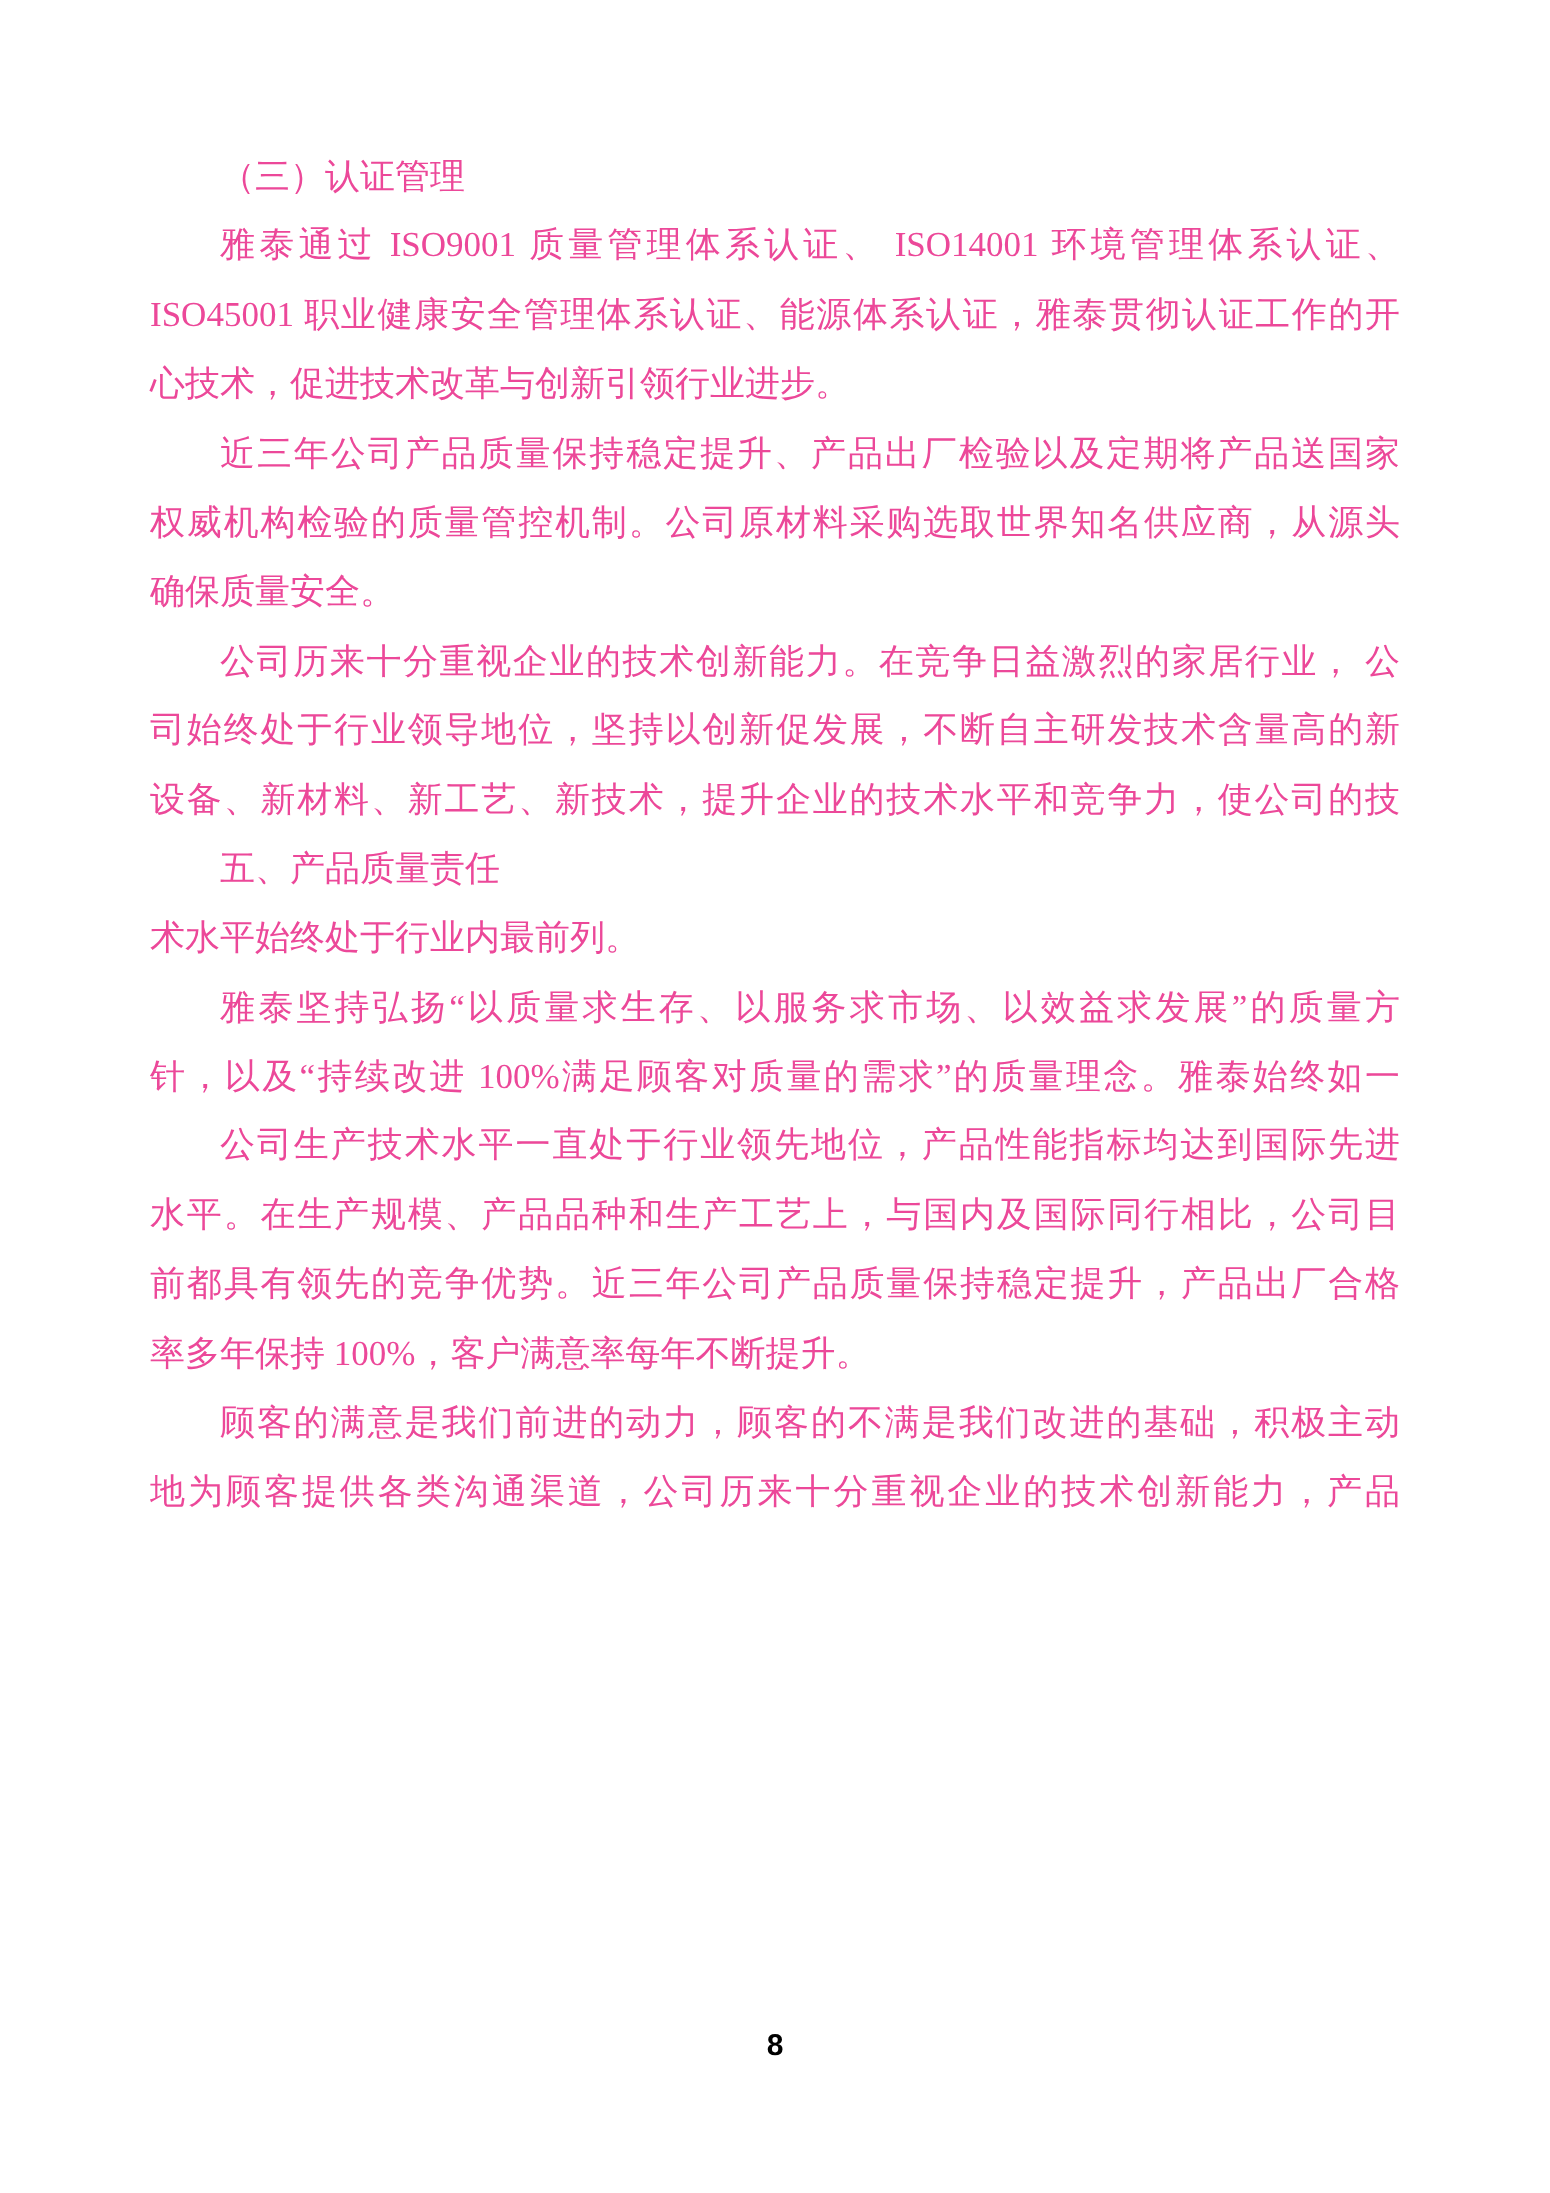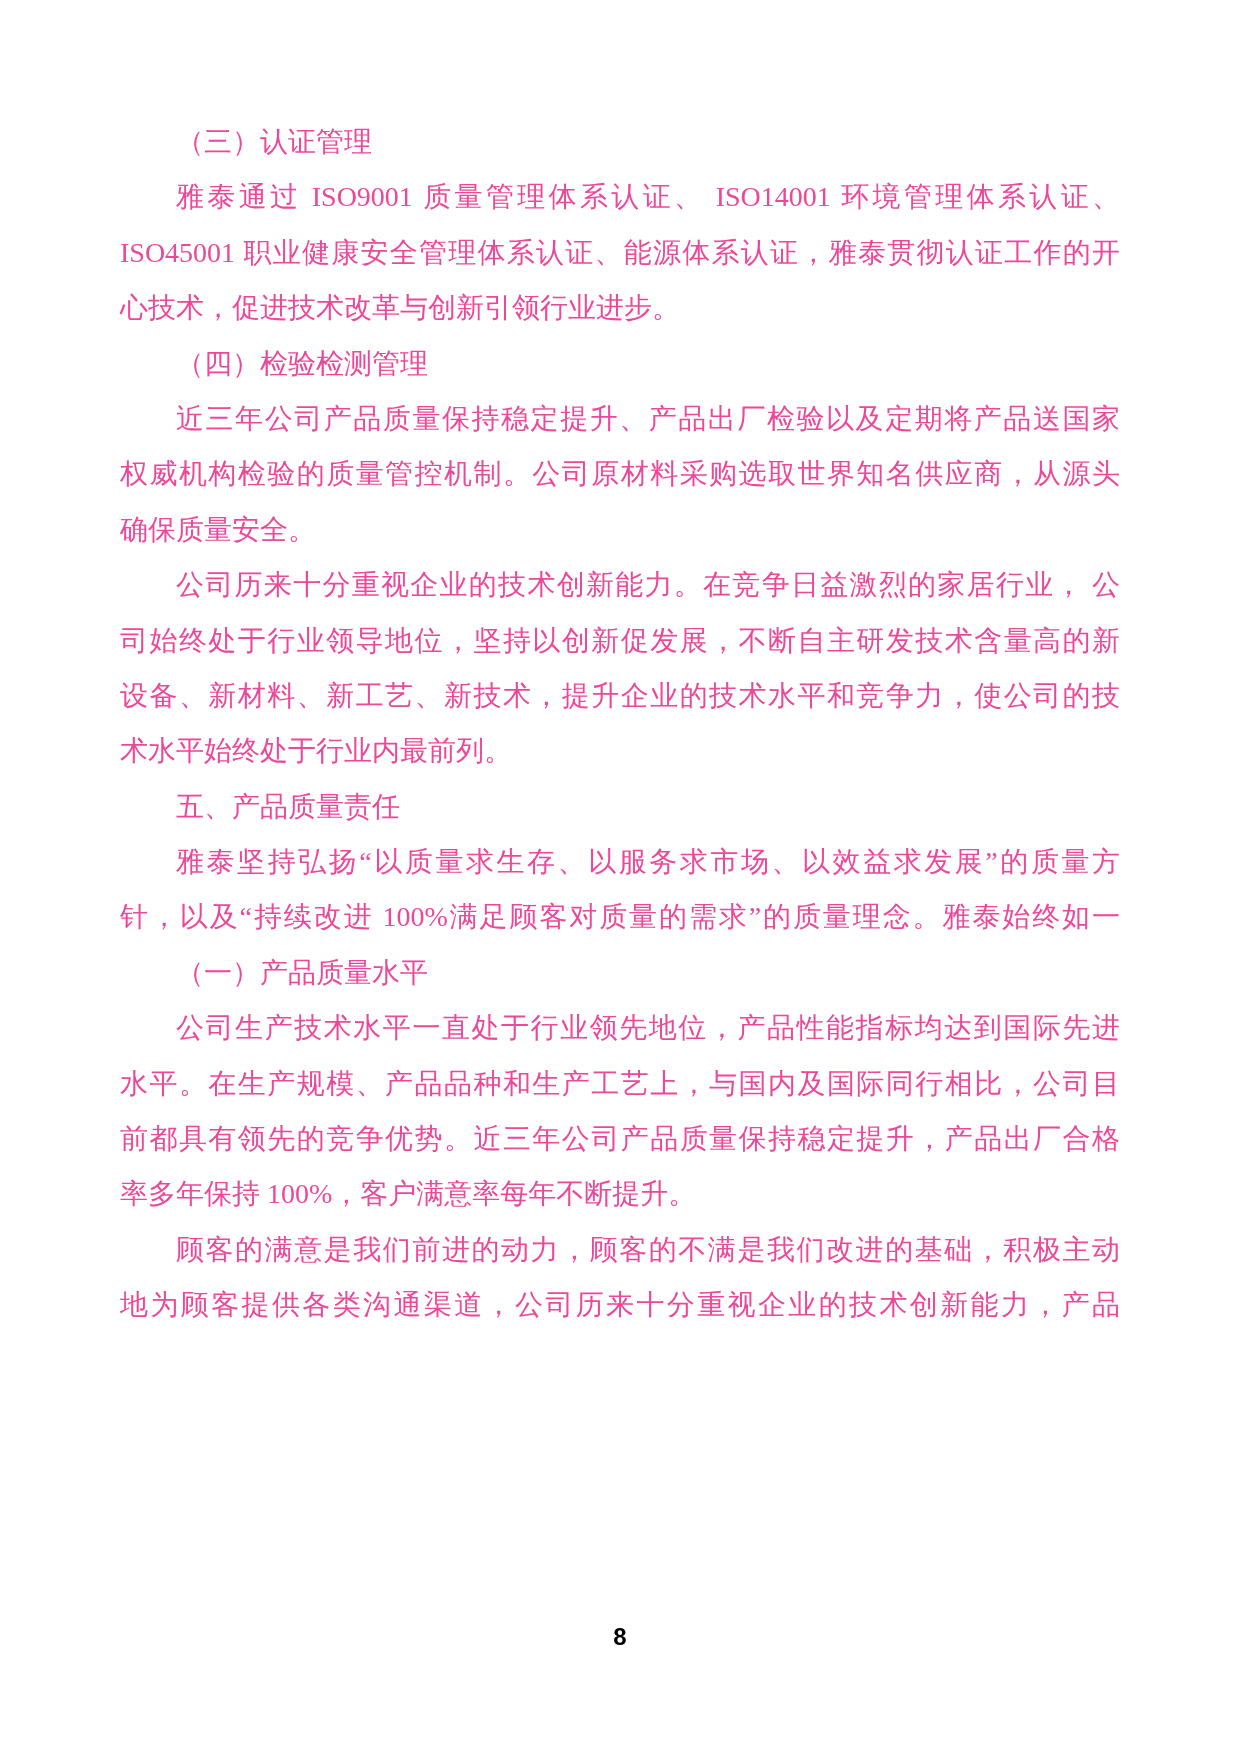--- a/index.html
+++ b/index.html
@@ -52,32 +52,30 @@
 </head>
 <body>
 
 <div class="page">
   <div class="content">
 
   <div class="line indent">（三）认证管理</div>
       <div class="line indent fill">雅泰通过 ISO9001 质量管理体系认证、 ISO14001 环境管理体系认证、</div>
       <div class="line fill">ISO45001 职业健康安全管理体系认证、能源体系认证，雅泰贯彻认证工作的开</div>
       <div class="line">心技术，促进技术改革与创新引领行业进步。</div>
-      <div class="line indent">（四）检验检测管理</div>
       <div class="line indent fill">近三年公司产品质量保持稳定提升、产品出厂检验以及定期将产品送国家</div>
       <div class="line fill">权威机构检验的质量管控机制。公司原材料采购选取世界知名供应商，从源头</div>
       <div class="line">确保质量安全。</div>
       <div class="line indent fill">公司历来十分重视企业的技术创新能力。在竞争日益激烈的家居行业， 公</div>
       <div class="line fill">司始终处于行业领导地位，坚持以创新促发展，不断自主研发技术含量高的新</div>
       <div class="line fill">设备、新材料、新工艺、新技术，提升企业的技术水平和竞争力，使公司的技</div>
+      <div class="line indent">五、产品质量责任</div>
       <div class="line">术水平始终处于行业内最前列。</div>
-      <div class="line indent">五、产品质量责任</div>
       <div class="line indent fill">雅泰坚持弘扬“以质量求生存、以服务求市场、以效益求发展”的质量方</div>
       <div class="line fill">针，以及“持续改进 100%满足顾客对质量的需求”的质量理念。雅泰始终如一</div>
-      <div class="line indent">（一）产品质量水平</div>
       <div class="line indent fill">公司生产技术水平一直处于行业领先地位，产品性能指标均达到国际先进</div>
       <div class="line fill">水平。在生产规模、产品品种和生产工艺上，与国内及国际同行相比，公司目</div>
       <div class="line fill">前都具有领先的竞争优势。近三年公司产品质量保持稳定提升，产品出厂合格</div>
       <div class="line">率多年保持 100%，客户满意率每年不断提升。</div>
       <div class="line indent fill">顾客的满意是我们前进的动力，顾客的不满是我们改进的基础，积极主动</div>
       <div class="line fill">地为顾客提供各类沟通渠道，公司历来十分重视企业的技术创新能力，产品</div>
     </div>
   <div class="page-number">8</div>
 </div>
 

